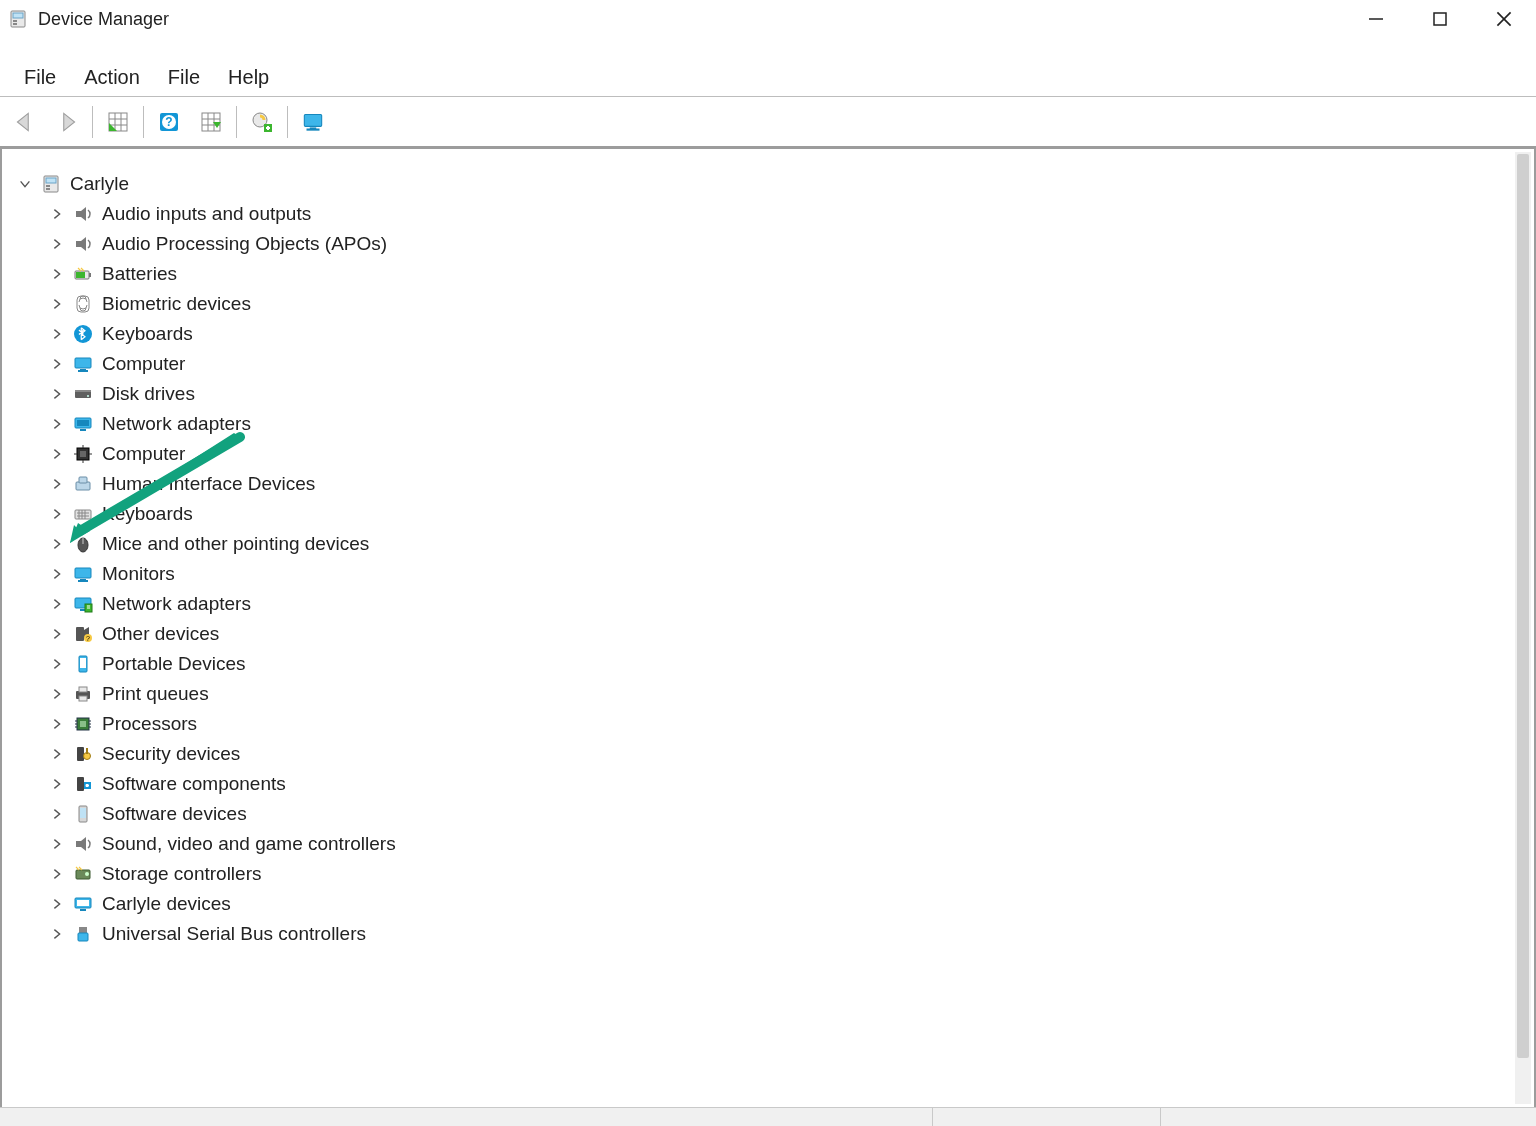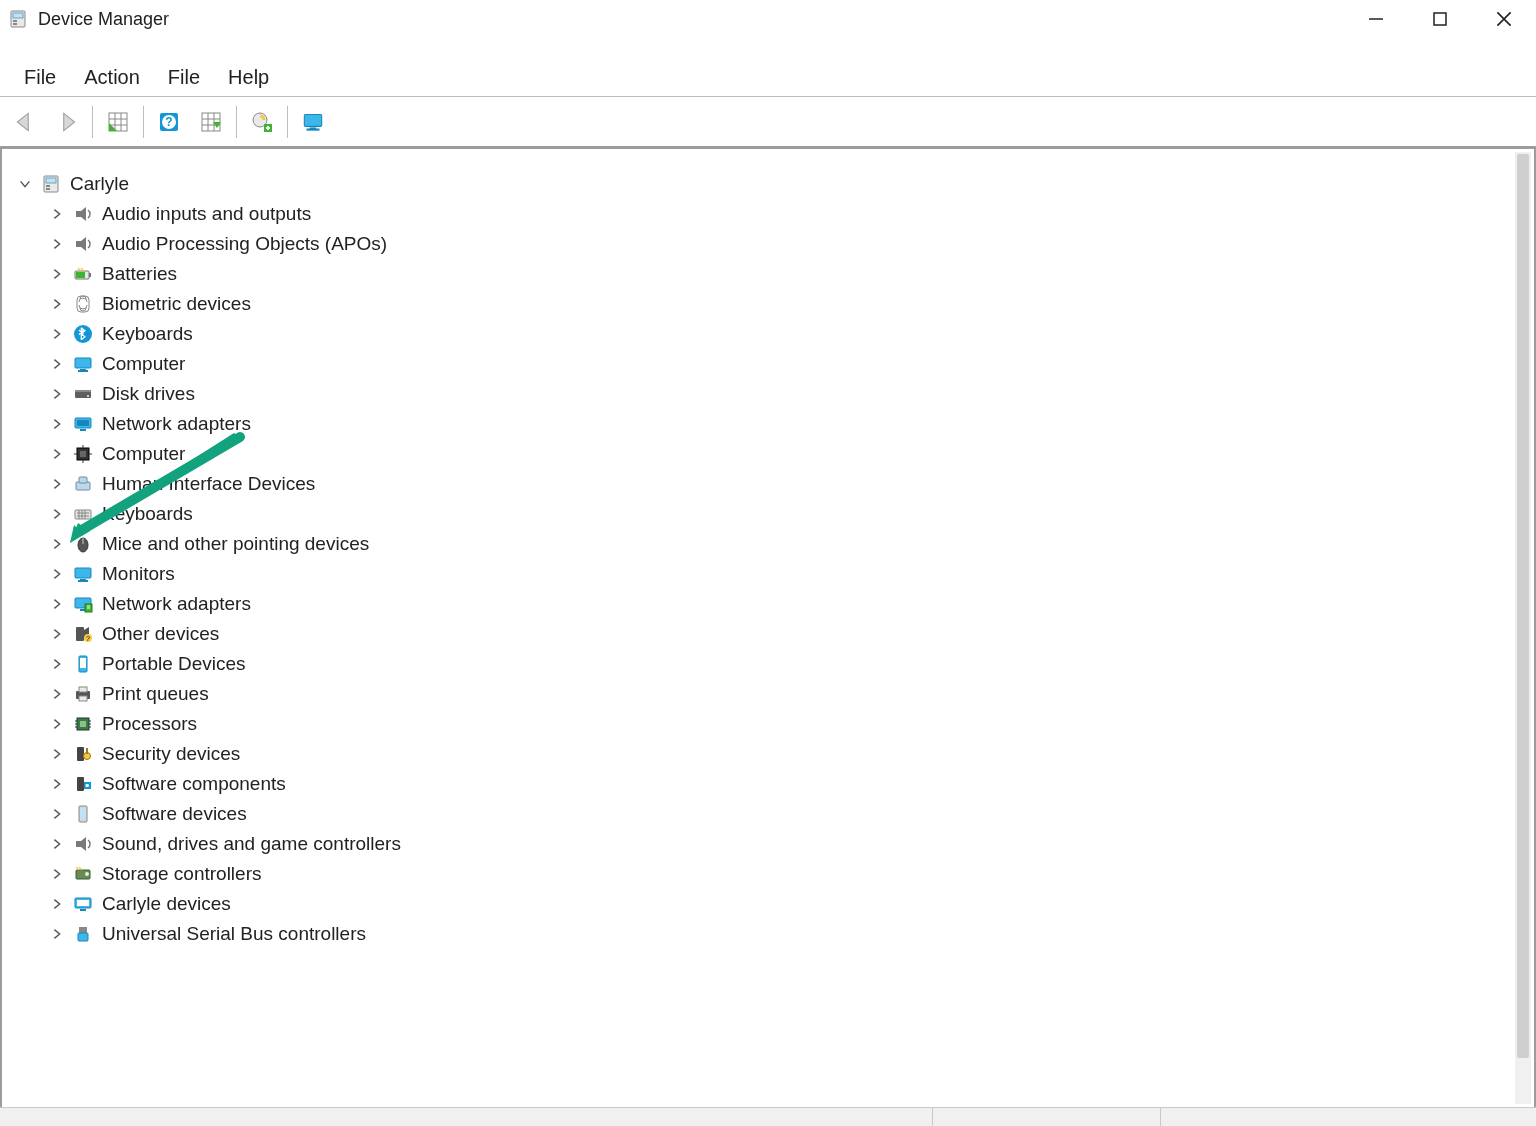--- a/index.html
+++ b/index.html
@@ -619,21 +619,21 @@
               <path d="M5 3 L11 8 L5 13" fill="none" stroke="#555" stroke-width="1.6"></path>
             </svg>
           </span>
           <span class="dev-icon">
             <svg viewBox="0 0 20 20" width="20" height="20">
               <rect x="3" y="7" width="5" height="6" fill="#7a7a7a"></rect>
               <path d="M8 7 L13 3 L13 17 L8 13 Z" fill="#7a7a7a"></path>
               <path d="M15 6 A5 5 0 0 1 15 14" fill="none" stroke="#7a7a7a" stroke-width="1.5"></path>
             </svg>
           </span>
-          <span class="tree-label">Sound, drives and game controllers</span>
+          <span class="tree-label">Sound, video and game controllers</span>
         </div>
         <div class="tree-row child">
           <span class="caret">
             <svg viewBox="0 0 16 16" width="14">
               <path d="M5 3 L11 8 L5 13" fill="none" stroke="#555" stroke-width="1.6"></path>
             </svg>
           </span>
           <span class="dev-icon">
             <svg viewBox="0 0 20 20" width="20" height="20">
               <rect x="3" y="6" width="14" height="9" rx="1" fill="#6b8a5a" stroke="#3c5a30"></rect>

